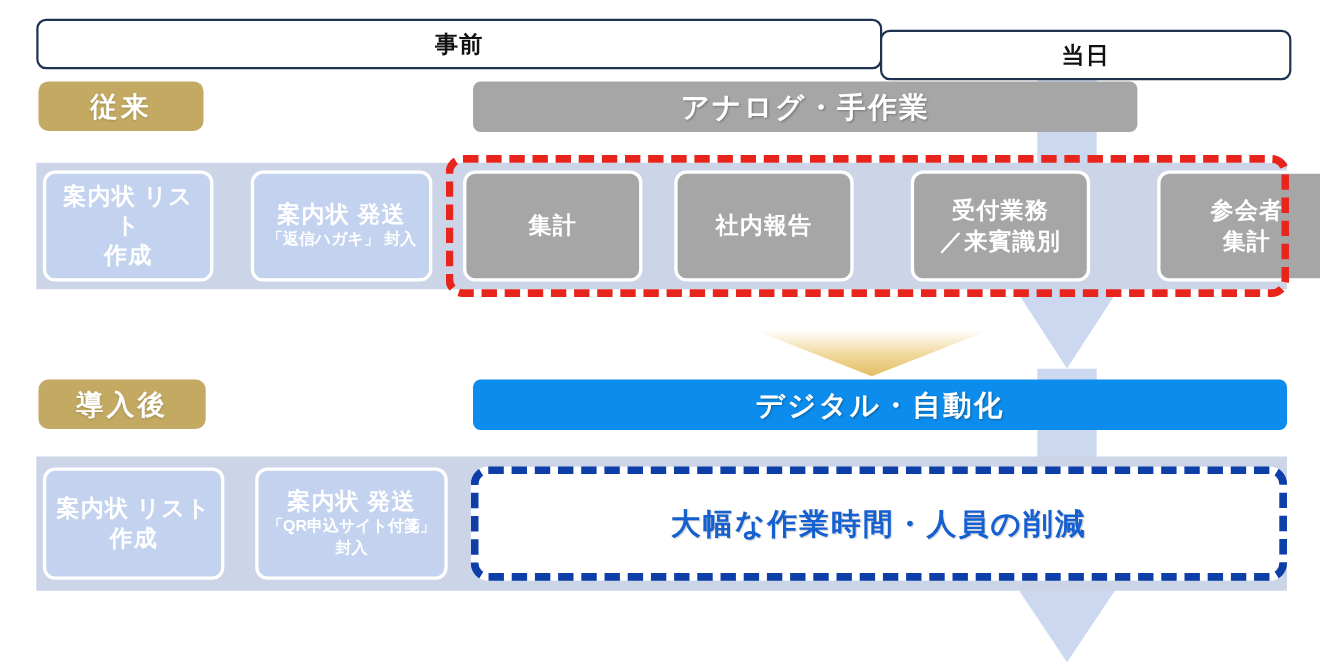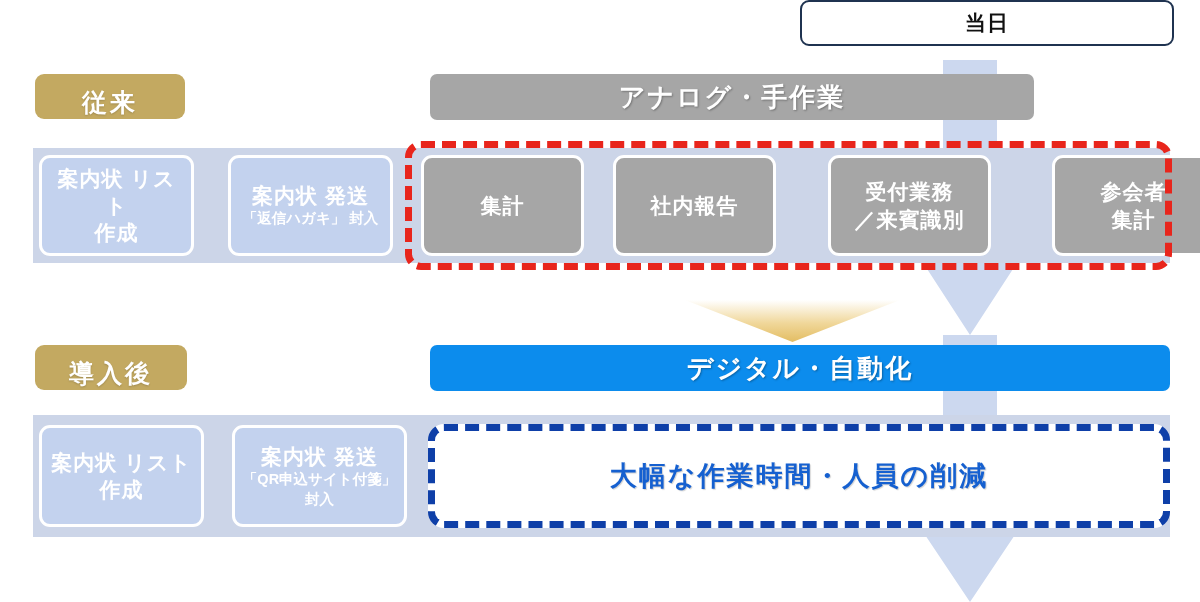--- a/index.html
+++ b/index.html
@@ -25,21 +25,21 @@
     display:flex;align-items:center;justify-content:center;
     font-weight:bold;font-size:21px;color:#111111;
     letter-spacing:1px;
   }
 
   
   .phase-pill{
     position:absolute;z-index:6;
     background:#c3a котор;
     border-radius:9px;
-    display:flex;align-items:flex-end;justify-content:center;
+    display:flex;align-items:center;justify-content:center;
     font-weight:bold;font-size:25px;color:#ffffff;
     letter-spacing:3px;
     text-shadow:0 1px 2px rgba(0,0,0,.18);
   }
 
   
   .banner{
     position:absolute;z-index:5;
     border-radius:7px;
     display:flex;align-items:center;justify-content:center;
@@ -86,21 +86,24 @@
 
 <div id="stage">
 
   <svg class="bg-arrow" style="left:905px;top:60px;width:130px;height:275px;" viewBox="0 0 130 275">
     <polygon points="38,0 92,0 92,175 130,175 65,275 0,175 38,175" fill="#ccd8ef"></polygon>
   </svg>
   <svg class="bg-arrow" style="left:905px;top:335px;width:130px;height:267px;" viewBox="0 0 130 267">
     <polygon points="38,0 92,0 92,170 130,170 65,267 0,170 38,170" fill="#ccd8ef"></polygon>
   </svg>
 
-  <div class="tab" style="left:800px;top:0;width:370px;height:42px;">
+  <div class="tab" style="left:33px;top:17px;width:765px;height:42px;">
+    <span>事前</span>
+  </div>
+  <div class="tab" style="left:800px;top:27px;width:370px;height:42px;">
     <span>当日</span>
   </div>
 
   <div class="phase-pill" style="left:35px;top:74px;width:150px;height:45px;background:#c3a961;">
     <span>従来</span>
   </div>
 
   <div class="banner analog" style="left:430px;top:74px;width:604px;height:46px;">
     <span>アナログ・手作業</span>
   </div>

